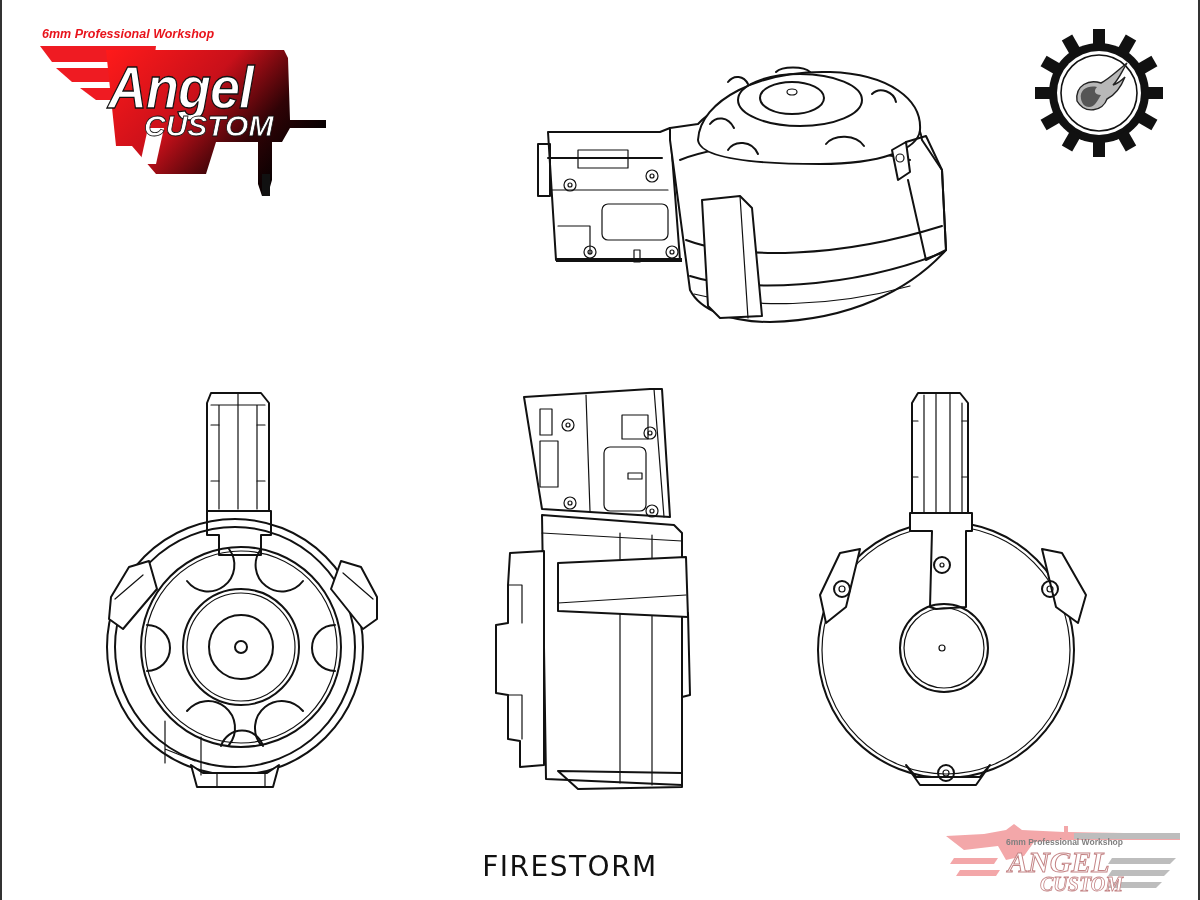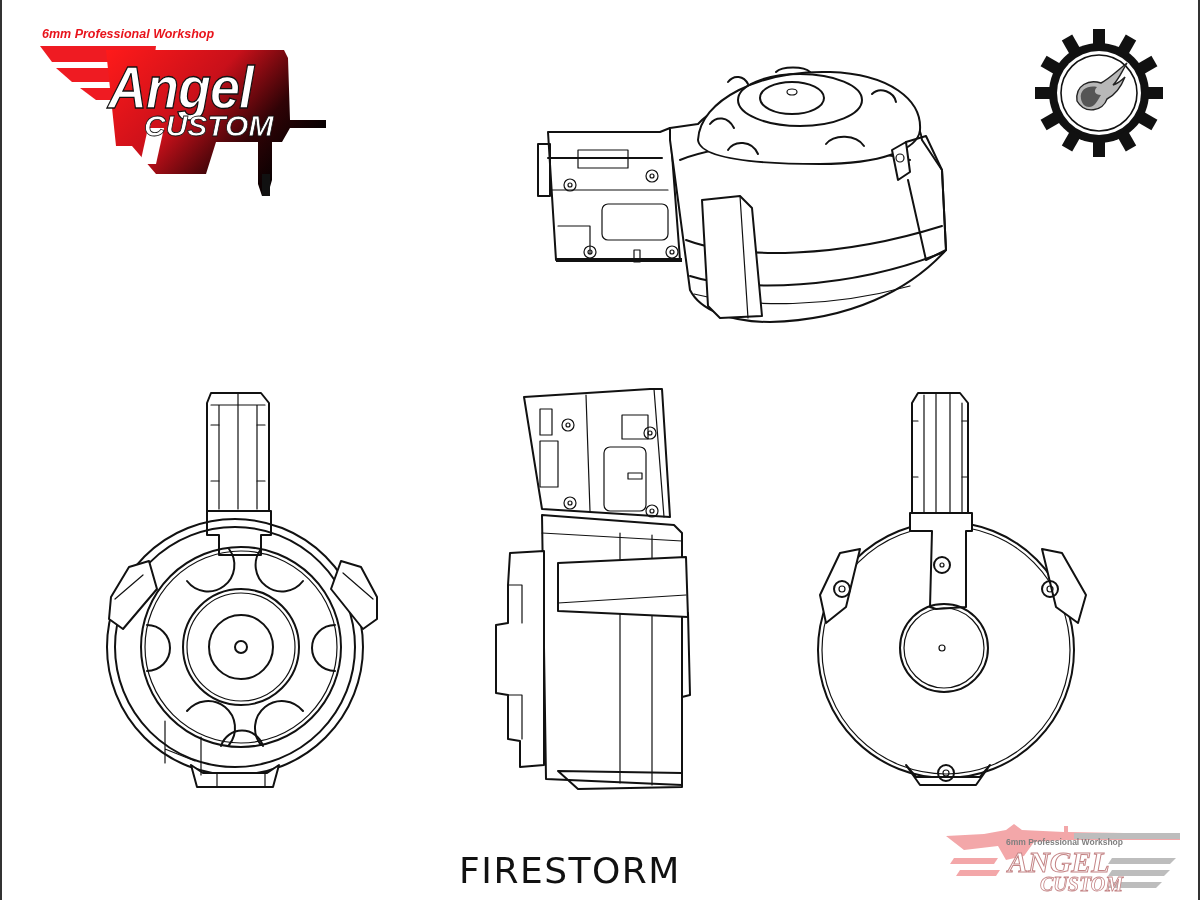--- a/index.html
+++ b/index.html
@@ -3,21 +3,21 @@
   <meta charset="utf-8">
   <style>
     html, body { margin: 0; padding: 0; background: #ffffff; }
     body { width: 1200px; height: 900px; position: relative; overflow: hidden; font-family: "DejaVu Sans", sans-serif; }
     .frame { position: absolute; left: 0; top: 0; width: 1200px; height: 900px; box-sizing: border-box; border-left: 2px solid #333; border-right: 2px solid #333; }
     .abs { position: absolute; }
     svg { display: block; overflow: visible; }
     .ln { fill: none; stroke: #111; stroke-width: 2; stroke-linejoin: round; stroke-linecap: round; }
     .ln-thin { fill: none; stroke: #111; stroke-width: 1.2; stroke-linejoin: round; stroke-linecap: round; }
     .wfill { fill: #fff; stroke: #111; stroke-width: 2; stroke-linejoin: round; }
-    .caption { position: absolute; left: 450px; top: 850px; width: 240px; text-align: center; font-family: "DejaVu Sans", sans-serif; font-size: 36px; letter-spacing: 1.5px; color: #111; }
+    .caption { position: absolute; left: 450px; top: 850px; width: 240px; text-align: center; font-family: "DejaVu Sans", sans-serif; font-size: 28px; letter-spacing: 1.5px; color: #111; }
     .logo-sub { font-family: "Liberation Sans", sans-serif; font-weight: bold; font-style: italic; }
   </style>
 </head>
 <body>
 
 <div class="frame"></div>
 
 <div class="abs" style="left:36px; top:24px; width:300px; height:180px;">
   <svg width="300" height="180" viewBox="0 0 300 180">
     <defs>

